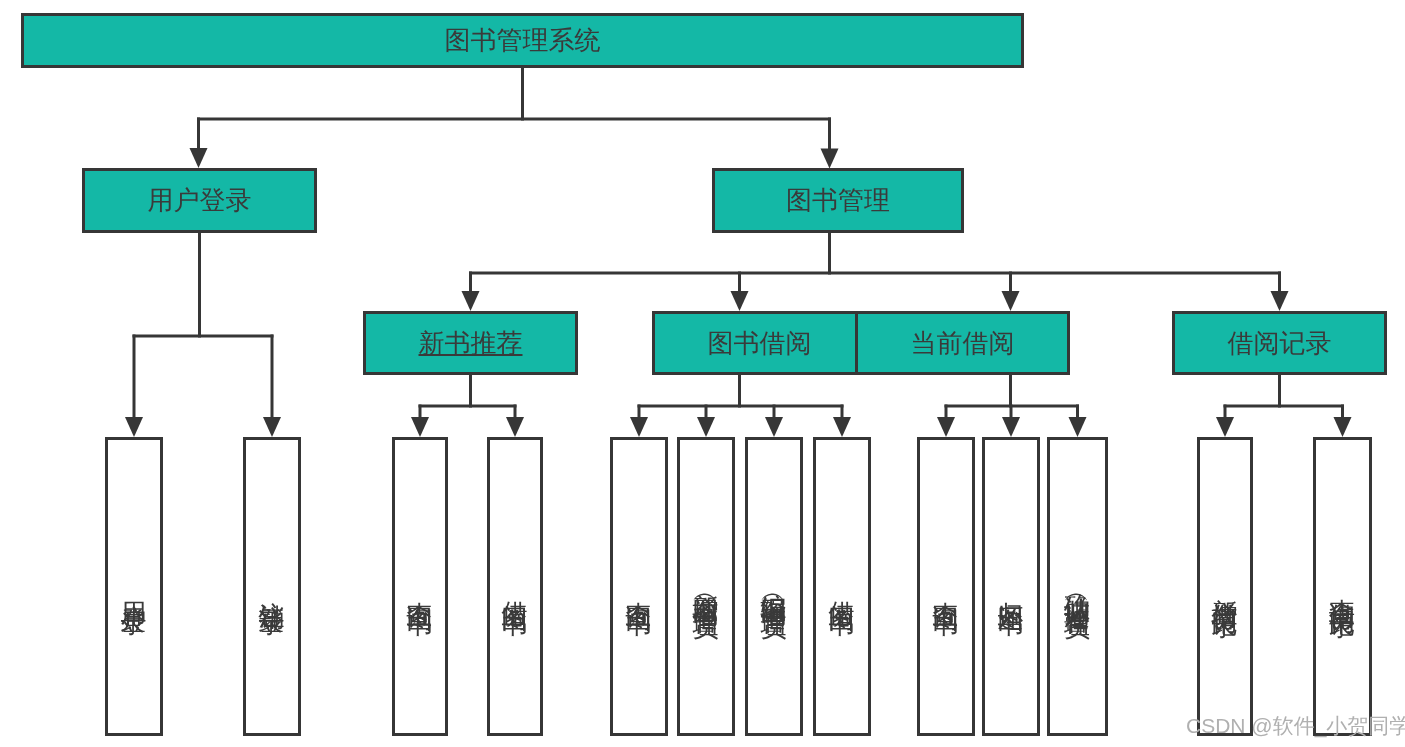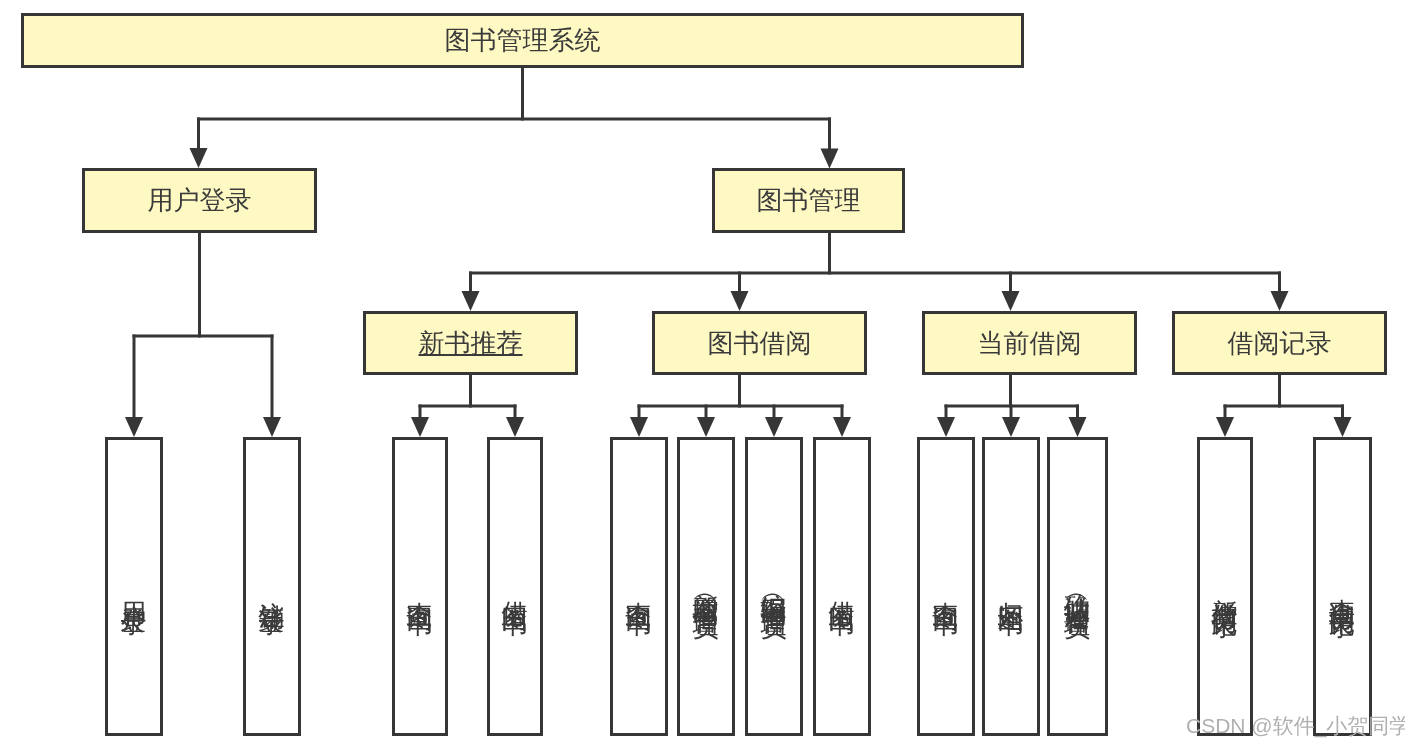--- a/index.html
+++ b/index.html
@@ -18,21 +18,21 @@
   .connector-layer {
     position: absolute;
     left: 0;
     top: 0;
     pointer-events: none;
   }
   .node {
     position: absolute;
     box-sizing: border-box;
     border: 3px solid #363636;
-    background: #fef9c3;
+    background: #14b8a6;
     display: flex;
     align-items: center;
     justify-content: center;
     font-size: 26px;
     color: #3a3a3a;
     white-space: nowrap;
   }
   .leaf {
     position: absolute;
     box-sizing: border-box;
@@ -128,25 +128,25 @@
       <line x1="1225" y1="404.5" x2="1225" y2="419"></line>
       <polygon points="1216,417 1234,417 1225,437" stroke="none"></polygon>
       <line x1="1342.5" y1="404.5" x2="1342.5" y2="419"></line>
       <polygon points="1333.5,417 1351.5,417 1342.5,437" stroke="none"></polygon>
     </g>
   </svg>
 
   <div class="node" style="left:21px; top:13px; width:1003px; height:55px;">图书管理系统</div>
 
   <div class="node" style="left:82px; top:168px; width:235px; height:65px;">用户登录</div>
-  <div class="node" style="left:712px; top:168px; width:193px; height:65px;font-family:Liberation Serif, serif;">图书管理</div>
+  <div class="node" style="left:712px; top:168px; width:252px; height:65px;font-family:Liberation Serif, serif;">图书管理</div>
 
   <div class="node" style="left:363px; top:311px; width:215px; height:64px;text-decoration:underline;">新书推荐</div>
   <div class="node" style="left:632px; top:311px; width:215px; height:64px;margin-left:20px;">图书借阅</div>
-  <div class="node" style="left:922px; top:311px; width:215px; height:64px;">当前借阅</div>
+  <div class="node" style="left:855px; top:311px; width:215px; height:64px;">当前借阅</div>
   <div class="node" style="left:1172px; top:311px; width:215px; height:64px;">借阅记录</div>
 
   <div class="leaf" style="left:105px; width:58px;">
     <span class="vtext">用户登录</span>
   </div>
   <div class="leaf" style="left:243px; width:58px;">
     <span class="vtext">注销登录</span>
   </div>
 
   <div class="leaf" style="left:392px; width:56px;">

